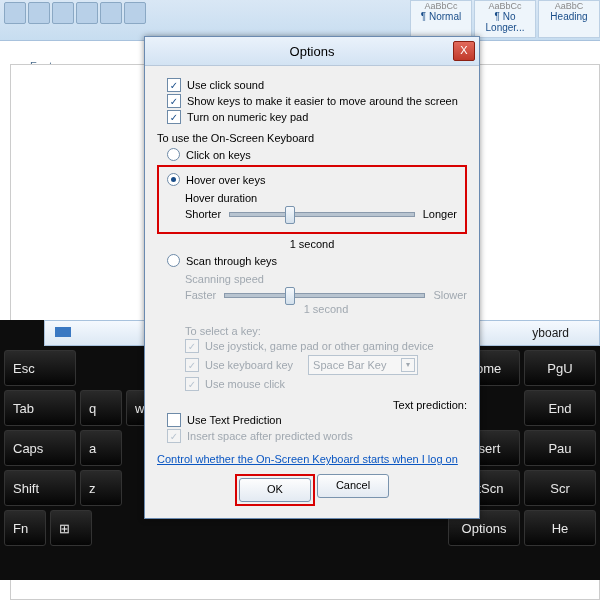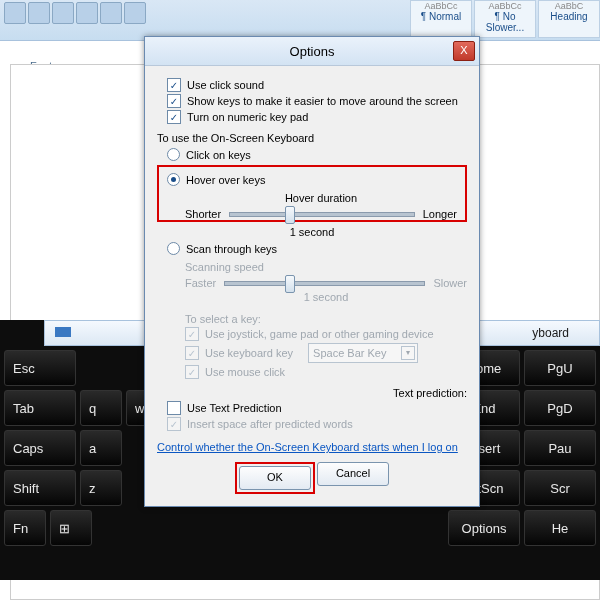--- a/index.html
+++ b/index.html
@@ -173,23 +173,22 @@
   }
   .radio .dot {
     width: 5px; height: 5px; border-radius: 50%;
     background: #1a4e8a;
   }
   .disabled-text { color: #a0a8b0; }
   .section-text { margin: 8px 0 4px 0; }
 
   .hover-group {
     border: 2px solid #d80000;
-    padding: 4px 8px 0 8px;
+    padding: 4px 8px 12px 8px;
     margin: 4px 0;
-    text-align: center;
   }
   .slider-row {
     display: flex; align-items: center;
     gap: 8px; margin-top: 4px;
   }
   .slider-track {
     flex: 1;
     height: 3px;
     background: #b8c4d0;
     border: 1px solid #8a9aac;
@@ -265,21 +264,21 @@
     <span></span>
     <span></span>
   </div>
   <div class="ribbon-styles">
     <div class="ribbon-style">
       <span class="sample">AaBbCc</span>
       <span>¶ Normal</span>
     </div>
     <div class="ribbon-style">
       <span class="sample">AaBbCc</span>
-      <span>¶ No Slower...</span>
+      <span>¶ No Longer...</span>
     </div>
     <div class="ribbon-style">
       <span class="sample">AaBbC</span>
       <span>Heading</span>
     </div>
   </div>
 </div>
 <div class="ribbon-label">Font</div>
 <div class="doc-area"></div>
 
@@ -294,21 +293,20 @@
       <div style="flex:1"></div>
       <div class="osk-key wide right">Home</div>
       <div class="osk-key wide right">PgU</div>
     </div>
     <div class="osk-row">
       <div class="osk-key wide">Tab</div>
       <div class="osk-key">q</div>
       <div class="osk-key">w</div>
       <div style="flex:1"></div>
       <div class="osk-key wide right">End</div>
-      <div class="osk-key wide right">PgD</div>
     </div>
     <div class="osk-row">
       <div class="osk-key wide">Caps</div>
       <div class="osk-key">a</div>
       <div style="flex:1"></div>
       <div class="osk-key wide right">Insert</div>
       <div class="osk-key wide right">Pau</div>
     </div>
     <div class="osk-row">
       <div class="osk-key wide">Shift</div>

